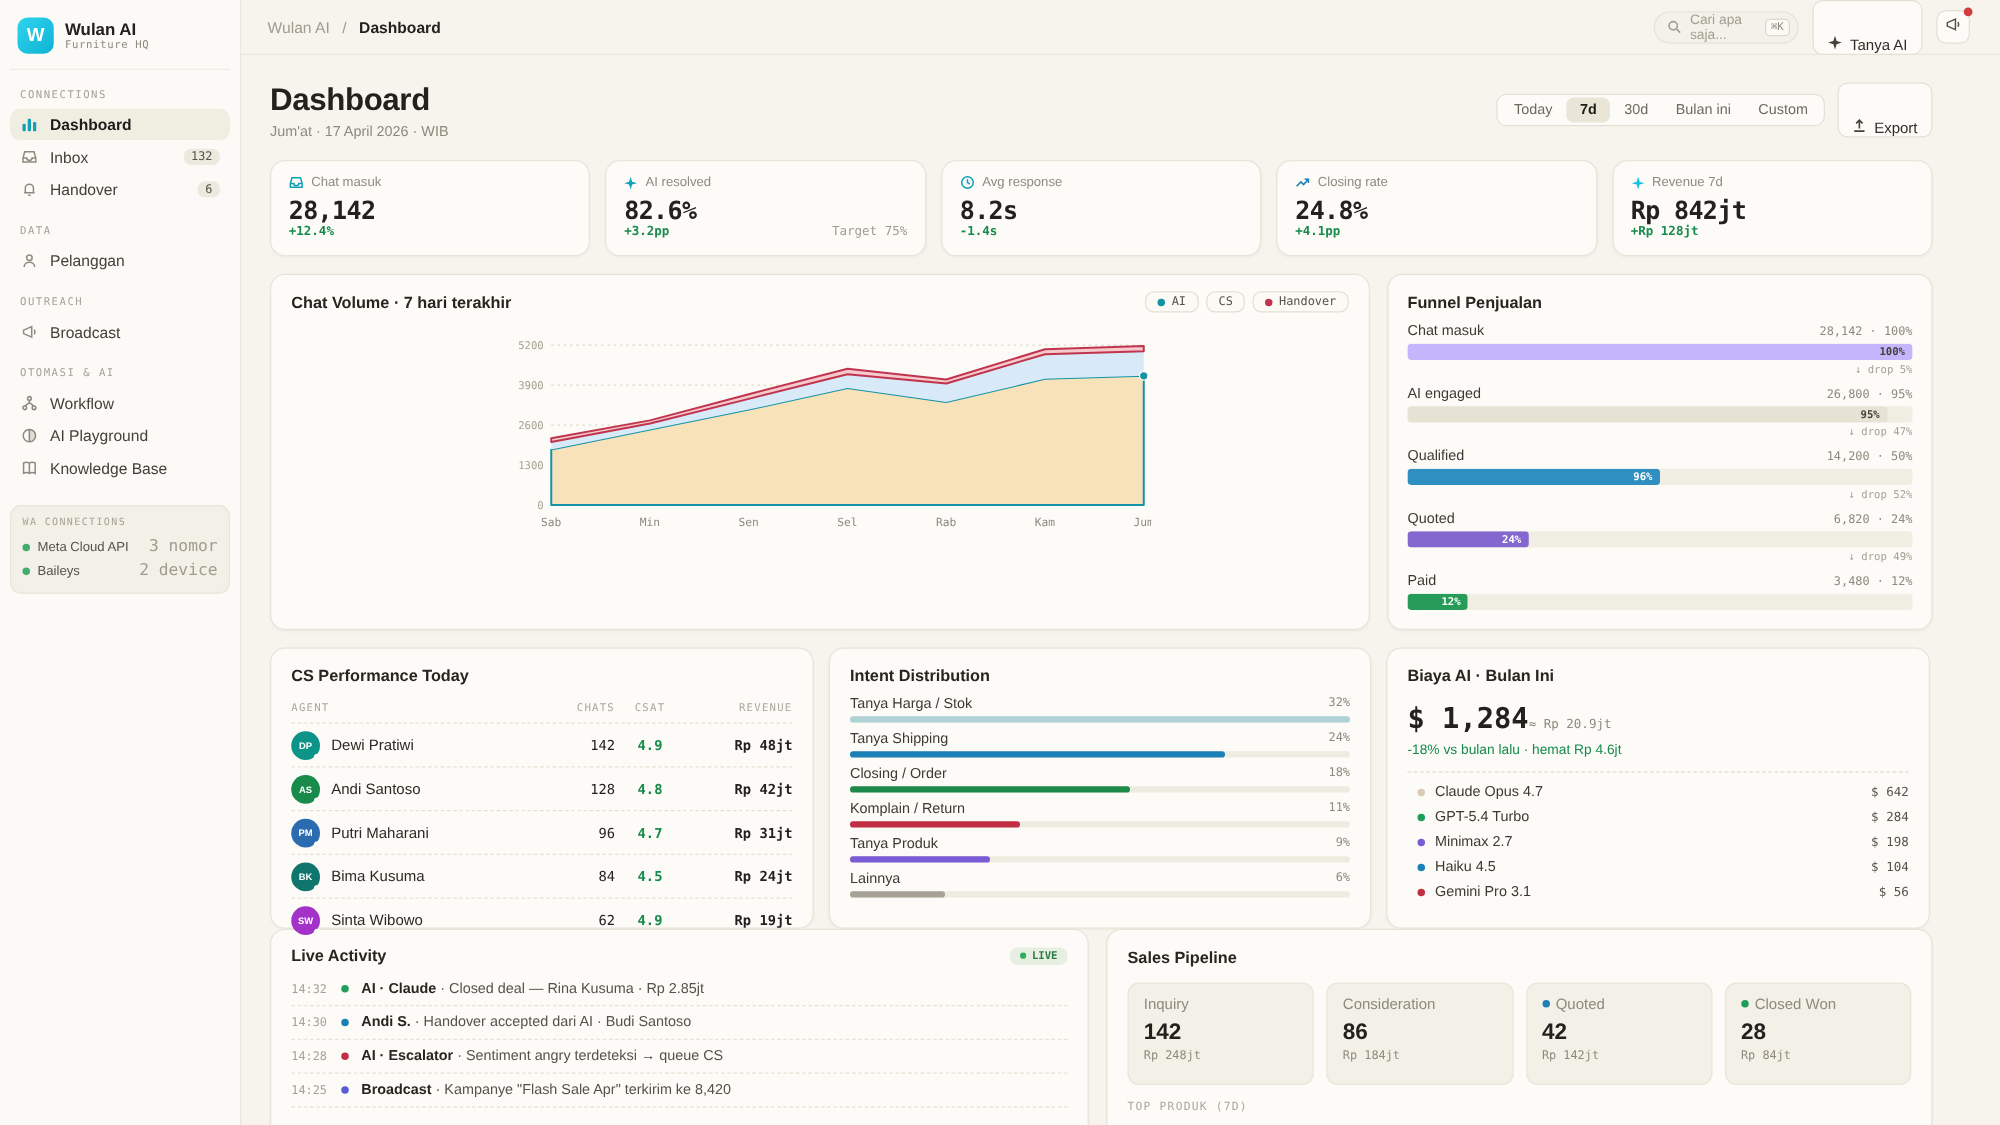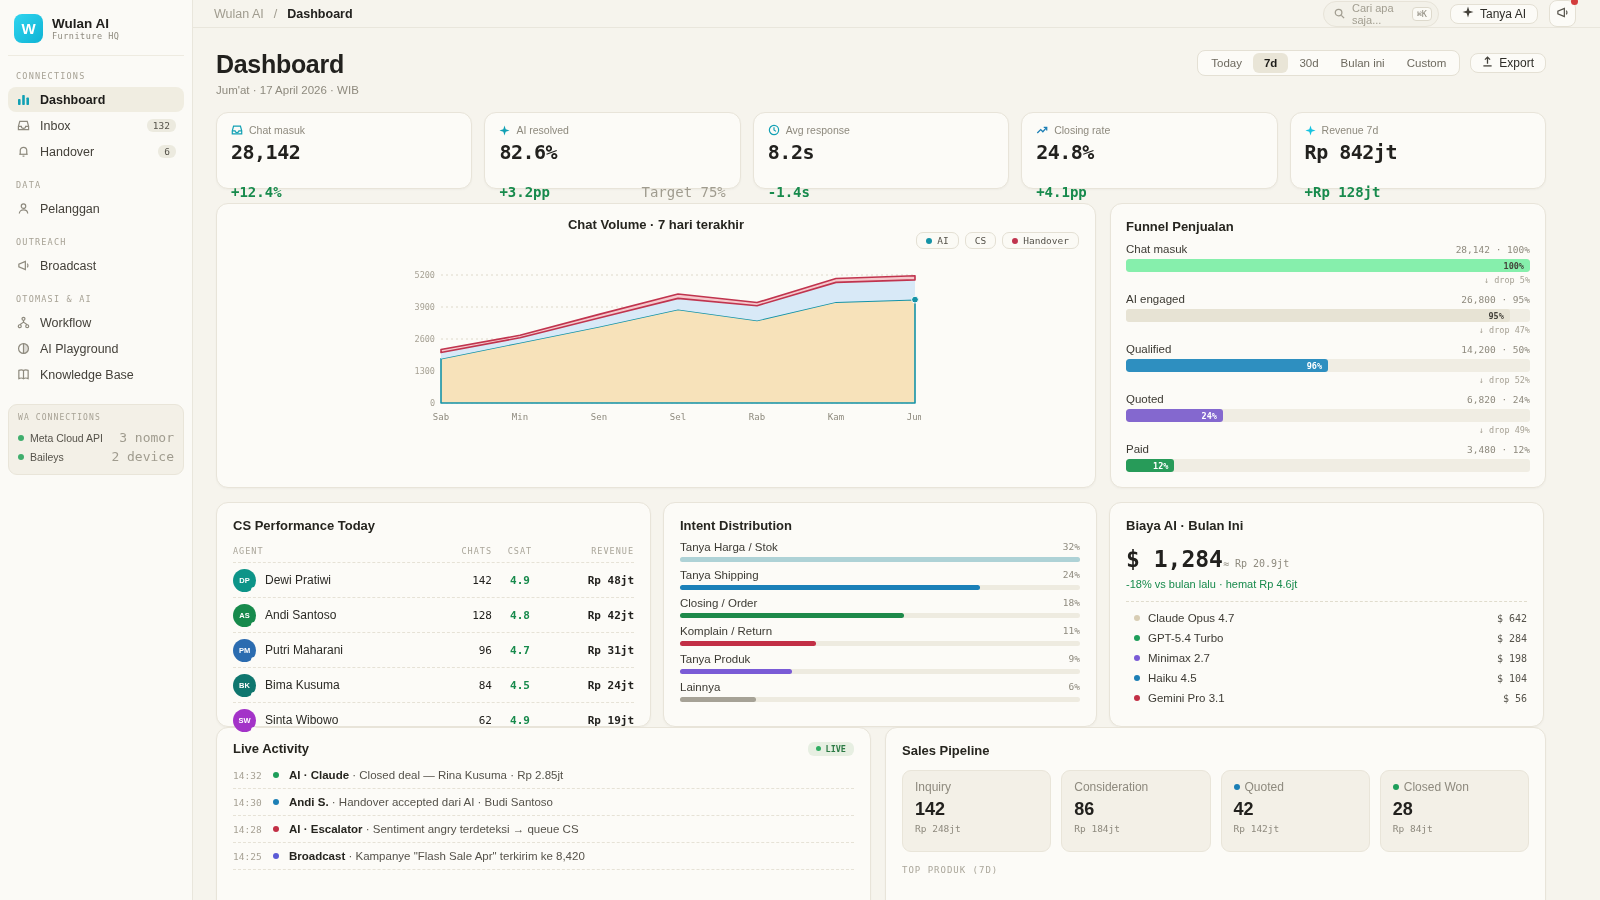--- a/index.html
+++ b/index.html
@@ -34,22 +34,22 @@
   
   .main { flex:1; display:flex; flex-direction:column; }
   .topbar { height:44px; border-bottom:1px solid #e9e6dc; display:flex; align-items:center;
     padding:0 24px 0 21px; gap:10px; }
   .crumb { font-size:12.5px; color:#a09c8f; }
   .crumb-cur { font-size:12.5px; font-weight:bold; color:#22211e; }
   .top-right { margin-left:auto; display:flex; align-items:center; gap:11px; }
   .search-pill { display:flex; align-items:center; gap:7px; background:#f3f1e9; border:1px solid #e7e3d8;
     border-radius:14px; height:26px; padding:0 6px 0 10px; width:116px; color:#a29e91; font-size:11px; cursor:text; }
   .kbd { border:1px solid #ddd9cc; background:#fbfaf5; border-radius:4px; font-size:8.5px; padding:1px 4px; color:#8e8a7e; }
-  .btn { display:flex; align-items:center; gap:6px; background:#fcfbf7; border:1px solid #e4e0d4;
-    border-radius:8px; height:20px; padding:0 11px; font-size:12px; color:#2e2d28; cursor:pointer; }
+  .btn { display:flex; align-items:flex-end; gap:6px; background:#fcfbf7; border:1px solid #e4e0d4;
+    border-radius:8px; height:44px; padding:0 11px; font-size:12px; color:#2e2d28; cursor:pointer; }
   .icon-btn { position:relative; width:27px; height:27px; display:flex; align-items:center; justify-content:center;
     background:#fcfbf7; border:1px solid #e4e0d4; border-radius:8px; color:#55524a; cursor:pointer; }
   .notif-dot { position:absolute; top:-3px; right:-3px; width:7px; height:7px; border-radius:50%; background:#d33c3c; }
 
   .content { padding:14px 0 0 23px; width:1377px; }
   .inner { width:1330px; }
   .page-head { display:flex; align-items:flex-start; margin:8px 0 16px; }
   .page-title { font-size:25px; font-weight:bold; letter-spacing:-.3px; }
   .page-sub { font-size:11.5px; color:#8e8a7e; margin-top:5px; }
   .head-right { margin-left:auto; display:flex; gap:10px; align-items:center; }
@@ -58,28 +58,28 @@
   .seg-item.active { background:#e9e5d7; color:#1d1c19; font-weight:bold; }
 
   .card { background:#fcfbf7; border:1px solid #e8e4d9; border-radius:12px; box-shadow:0 1px 2px rgba(60,55,40,.04); }
   .card-title { font-size:13px; font-weight:bold; color:#26251f; }
 
   
   .kpi-row { display:grid; grid-template-columns:repeat(5,1fr); gap:12px; margin-bottom:14px; }
   .kpi { padding:11px 14px 10px; height:77px; }
   .kpi-head { display:flex; align-items:center; gap:6px; font-size:10.5px; color:#8e8a7e; }
   .kpi-val { font-family:"DejaVu Sans Mono", monospace; font-size:20px; font-weight:bold; margin-top:4px; letter-spacing:-.5px; }
-  .kpi-foot { display:flex; font-size:14px; margin-top:20px; }
+  .kpi-foot { display:flex; font-size:10px; margin-top:0; }
   .kpi-delta { color:#178a4c; font-weight:bold; }
   .kpi-note { margin-left:auto; color:#a09c8f; }
 
   
   .row2 { display:grid; grid-template-columns:880px 436px; gap:14px; margin-bottom:14px; }
   .chart-card { height:285px; padding:13px 16px; }
-  .chart-head { display:flex; align-items:center;flex-direction:column; }
+  .chart-head { display:flex; align-items:center; }
   .legend { margin-left:auto; display:flex; gap:6px; }
   .chip { display:flex; align-items:center; gap:5px; border:1px solid #e4e0d4; background:#fbfaf5;
     border-radius:7px; padding:2px 9px; font-size:9.5px; color:#55524a; cursor:pointer; }
   .chip-dot { width:6px; height:6px; border-radius:50%; }
   .chart-wrap { margin:16px 0 0 168px; }
 
   
   .funnel-card { height:285px; padding:13px 15px; }
   .fstage { margin-top:8px; }
   .frow { display:flex; align-items:baseline; font-size:11.5px; color:#3c3a33; }
@@ -453,21 +453,21 @@
 
           <div class="card funnel-card">
             <span class="card-title">Funnel Penjualan</span>
 
             <div class="fstage">
               <div class="frow">
                   <span>Chat masuk</span>
                   <span class="fval mono">28,142 · 100%</span>
                 </div>
               <div class="ftrack">
-                  <div class="ffill" style="width: 100%; background: #86efac; text-align: right;">
+                  <div class="ffill" style="width: 100%; background: #c4b5fd; text-align: right;">
                     <span class="flabel mono" style="color: rgb(68, 65, 58);">100%</span>
                   </div>
                 </div>
             </div>
             <div class="fdrop mono">↓ drop 5%</div>
 
             <div class="fstage">
               <div class="frow">
                   <span>AI engaged</span>
                   <span class="fval mono">26,800 · 95%</span>

